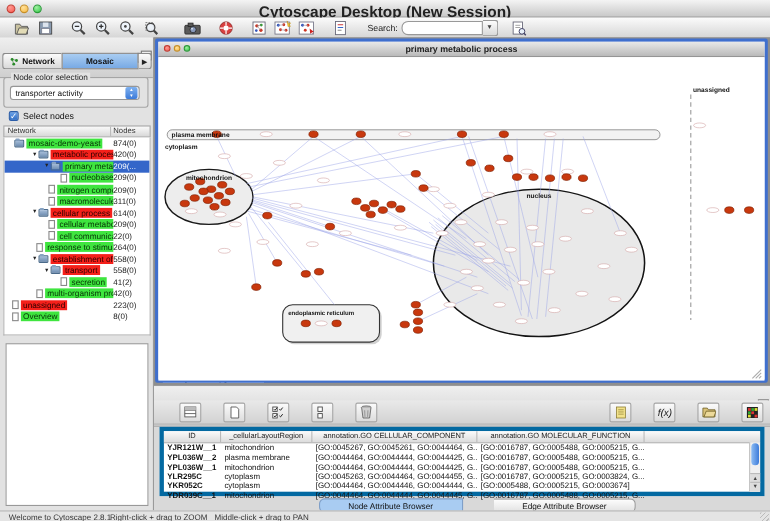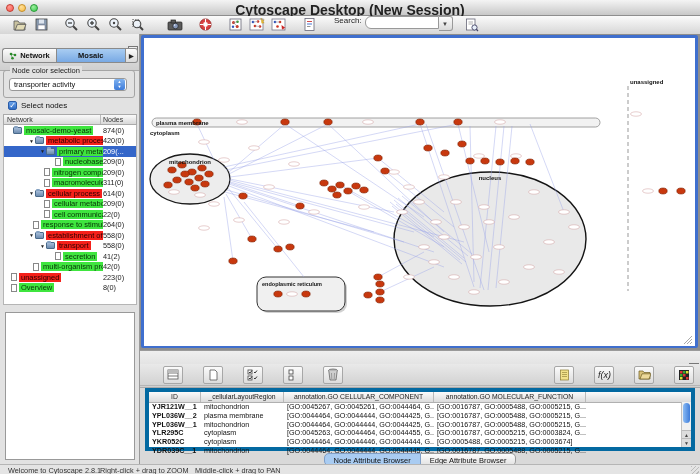--- a/index.html
+++ b/index.html
@@ -10,21 +10,21 @@
     background:linear-gradient(#f4f4f4,#c8c8c8);border-bottom:1px solid #8e8e8e;}
   .lights{position:absolute;left:6px;top:4px;display:flex;gap:4px;}
   .light{width:8px;height:8px;border-radius:50%;}
   .l-close{background:radial-gradient(circle at 35% 30%,#ff9a92,#f95b51);border:1px solid #c33a30;box-sizing:border-box;}
   .l-min{background:radial-gradient(circle at 35% 30%,#ffe09a,#f8bb40);border:1px solid #c68f28;box-sizing:border-box;}
   .l-zoom{background:radial-gradient(circle at 35% 30%,#9ff0a0,#35c94a);border:1px solid #2a9a38;box-sizing:border-box;}
   #app-title{position:absolute;left:0;right:0;top:2px;text-align:center;font-weight:bold;font-size:14px;color:#222;}
   
   #toolbar{position:absolute;left:0;top:16px;width:700px;height:18px;
     background:linear-gradient(#fbfbfb,#d6d6d6);border-bottom:1px solid #9a9a9a;
-    display:flex;}
+    display:flex;align-items:center;}
   .tbtn{width:22px;height:16px;display:flex;align-items:center;justify-content:center;flex:0 0 auto;}
   .tsep{width:8px;flex:0 0 auto;}
   #search-label{font-size:8px;color:#222;margin:0 3px 0 6px;}
   #search-box{width:66px;height:11px;border:1px solid #999;border-radius:6px 0 0 6px;background:#fff;
     font-size:8px;padding:0 3px;outline:none;}
   #search-drop{width:13px;height:13px;border:1px solid #999;border-left:none;border-radius:0 3px 3px 0;
     background:linear-gradient(#fdfdfd,#d9d9d9);font-size:6px;color:#444;display:flex;align-items:center;justify-content:center;}
   
   #sidebar{position:absolute;left:0;top:34px;width:140px;height:430px;background:#e2e2e2;
     border-right:1px solid #9a9a9a;box-sizing:border-box;}
@@ -95,22 +95,22 @@
   .c-id{width:52px;}.c-reg{width:83px;}.c-cc{width:150px;}.c-mf{width:152px;}.c-fill{flex:1;border-right:none;}
   #dp-body .cell{font-size:7.2px;line-height:8.8px;padding-left:3px;overflow:hidden;white-space:nowrap;box-sizing:border-box;}
   .drow{display:flex;height:8.8px;}
   .drow .c-id{font-weight:bold;}
   #dp-scroll{position:absolute;right:0;top:10px;bottom:0;width:10px;background:#f0f0f0;border-left:1px solid #c0c0c0;box-sizing:border-box;}
   #dp-thumb{position:absolute;left:1px;top:1px;width:7px;height:20px;border-radius:4px;
     background:linear-gradient(90deg,#8cbcf4,#3d7bd9);}
   .sarrow{position:absolute;left:0;width:9px;height:8px;background:#ddd;border-top:1px solid #bbb;
     font-size:5px;line-height:8px;text-align:center;color:#444;}
   #dp-tabs{position:absolute;left:0;right:0;top:102px;height:13px;display:flex;justify-content:center;}
-  .atab{height:13px;line-height:13px;padding:0 9px;font-size:7.5px;color:#111;border:1px solid #9a9a9a;
-    background:linear-gradient(#fdfdfd,#e2e2e2);box-sizing:border-box;border-left:none;}
+  .atab{height:13px;line-height:13px;padding:0 26px;font-size:7.5px;color:#111;border:1px solid #9a9a9a;
+    background:linear-gradient(#fdfdfd,#e2e2e2);box-sizing:border-box;border-left:none;margin-left:28px;}
   .atab:first-child{border-radius:5px 0 0 5px;border-left:1px solid #9a9a9a;}
   .atab:last-child{border-radius:0 5px 5px 0;}
   .atab.selected{background:#a9ccf2;border-color:#7f9fc8;}
   
   #statusbar{position:absolute;left:0;top:464px;width:700px;height:10px;background:#e4e4e4;border-top:1px solid #b5b5b5;box-sizing:border-box;}
   .status-item{position:absolute;top:1px;font-size:7.3px;color:#333;}
   #grip{position:absolute;right:1px;top:1px;width:8px;height:8px;
     background:repeating-linear-gradient(135deg,#bbb 0 1px,transparent 1px 3px);}
   svg text{font-family:"Liberation Sans",sans-serif;}
 </style>
@@ -423,20 +423,28 @@
     <svg width="91" height="11" viewBox="0 0 91 11">
         <rect x="72" y="2" width="3" height="3" fill="#c33"></rect>
         <rect x="76" y="5" width="3" height="3" fill="#3a3"></rect>
         <rect x="80" y="2" width="3" height="3" fill="#cc3"></rect>
         <rect x="84" y="5" width="3" height="3" fill="#333"></rect>
         <line x1="3" y1="8" x2="60" y2="3" stroke="#bbb" stroke-width="0.7"></line>
       </svg>
   </div>
 
   <div id="netwin">
+    <div id="netwin-titlebar">
+      <div class="lights">
+        <div class="light l-close"></div>
+        <div class="light l-min"></div>
+        <div class="light l-zoom"></div>
+      </div>
+      <div id="netwin-title">primary metabolic process</div>
+    </div>
     <div id="canvas">
       <svg id="net-svg" width="551" height="294" viewBox="0 0 551 294">
 
         <rect x="8" y="66" width="448" height="9" rx="4.5" fill="#f2f2f2" stroke="#8a8a8a" stroke-width="0.8"></rect>
         <ellipse cx="46" cy="127" rx="40" ry="25" fill="#ededed" stroke="#1a1a1a" stroke-width="1.3"></ellipse>
         <ellipse cx="346" cy="187" rx="96" ry="67" fill="#e9e9e9" stroke="#141414" stroke-width="1.4"></ellipse>
         <rect x="115" y="227" width="88" height="34" rx="9" fill="#9a9a9a" opacity="0.45"></rect>
         <rect x="113" y="225" width="88" height="34" rx="9" fill="#f0f0f0" stroke="#333" stroke-width="1"></rect>
         <line x1="484" y1="34" x2="484" y2="239" stroke="#999" stroke-width="1" stroke-dasharray="4,3"></line>
         <g id="g-edges">

